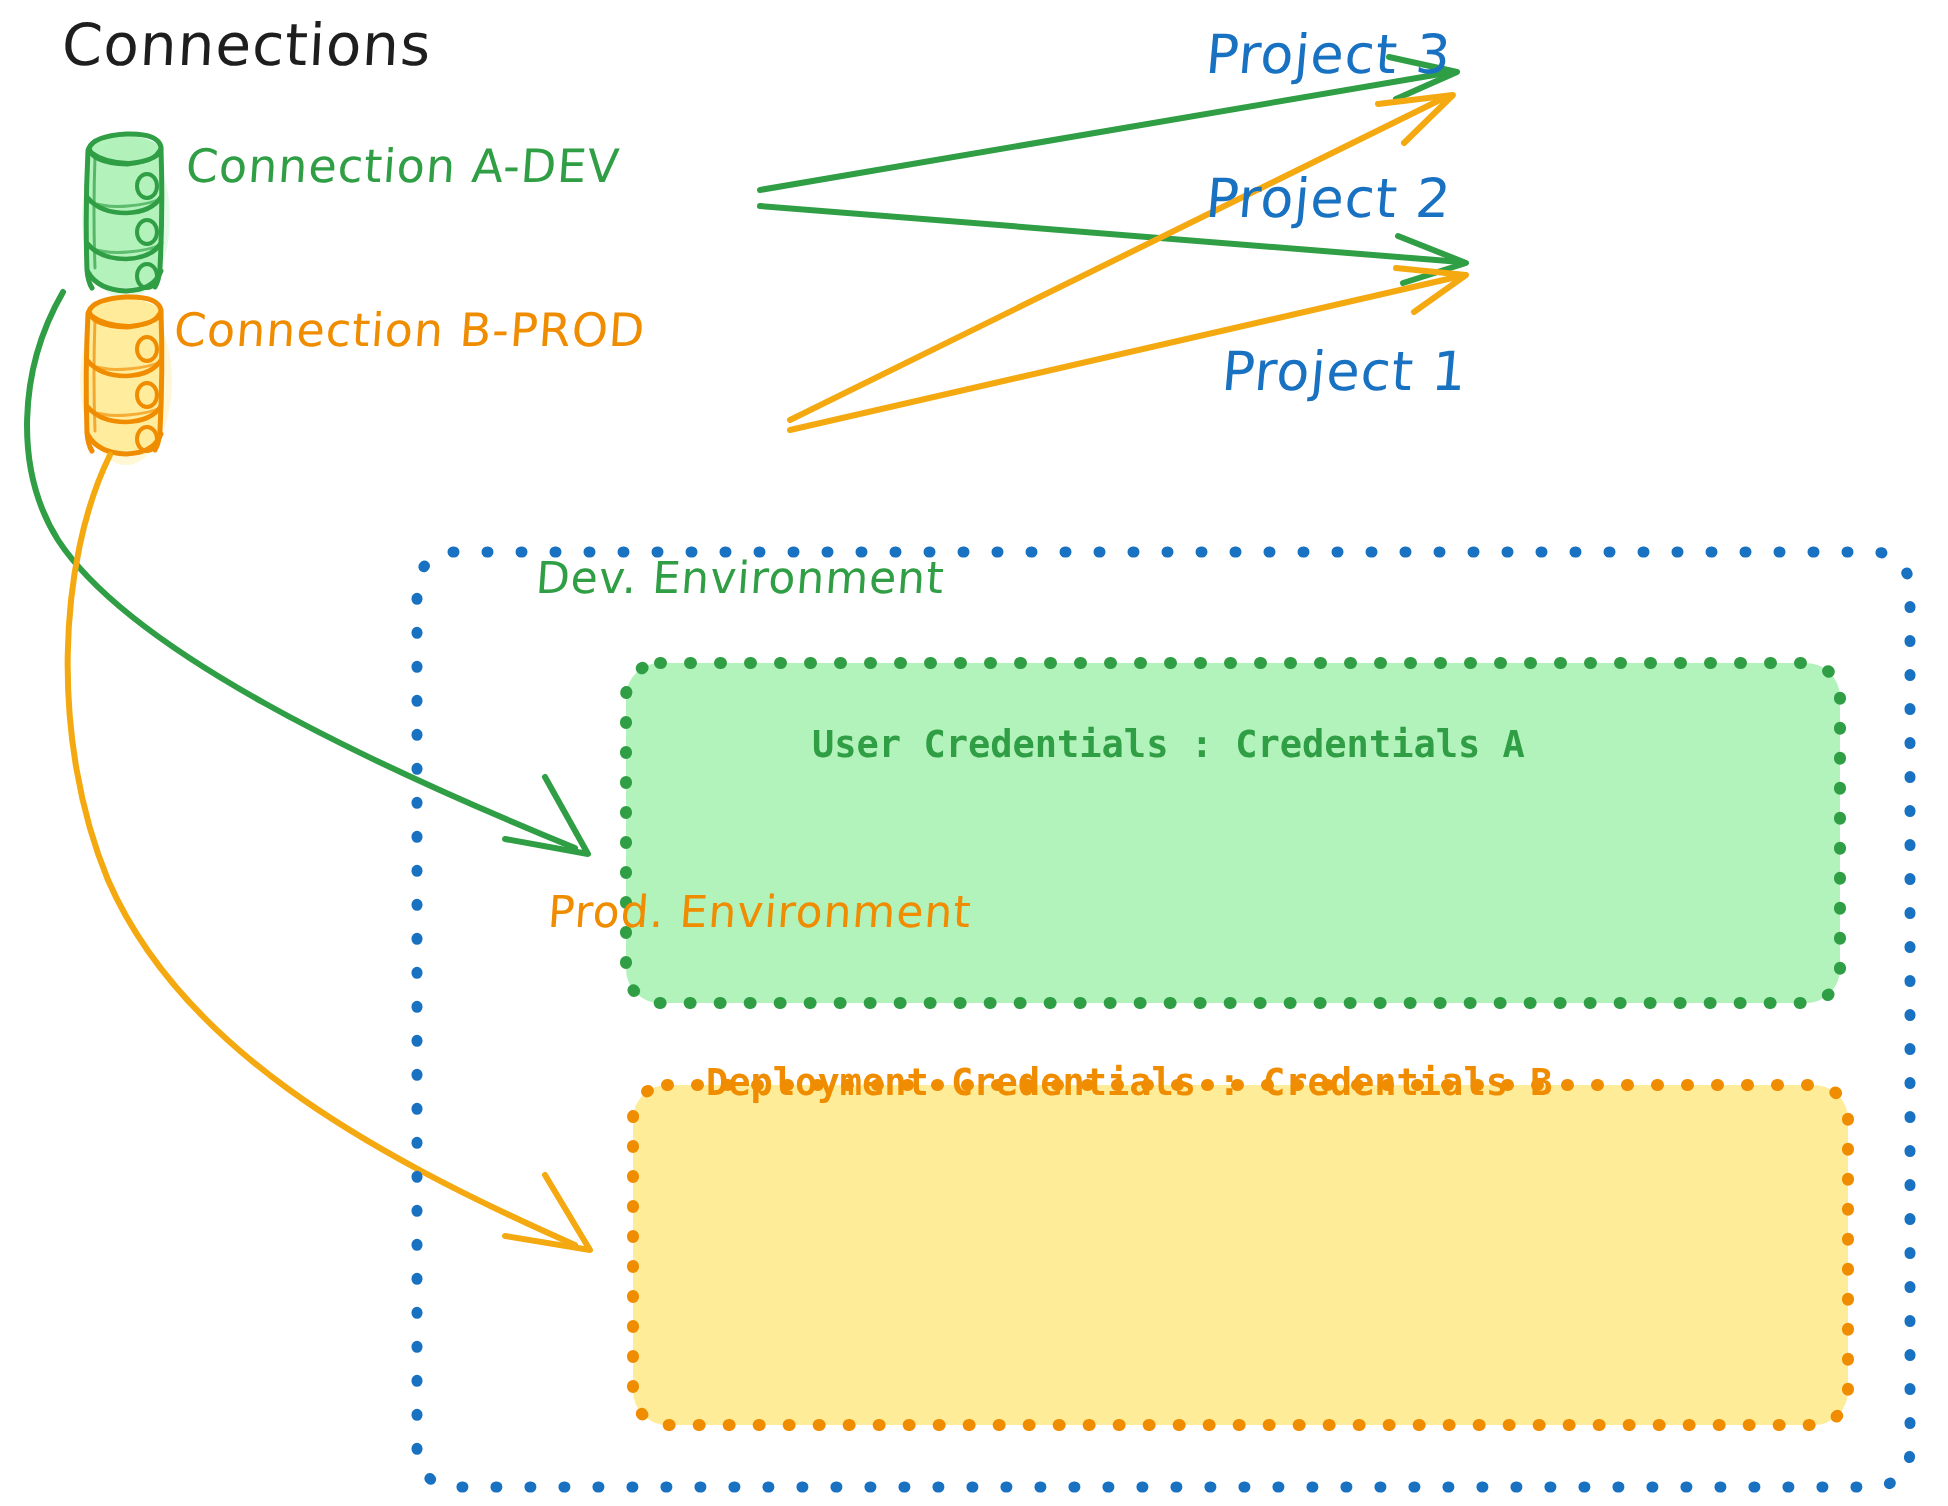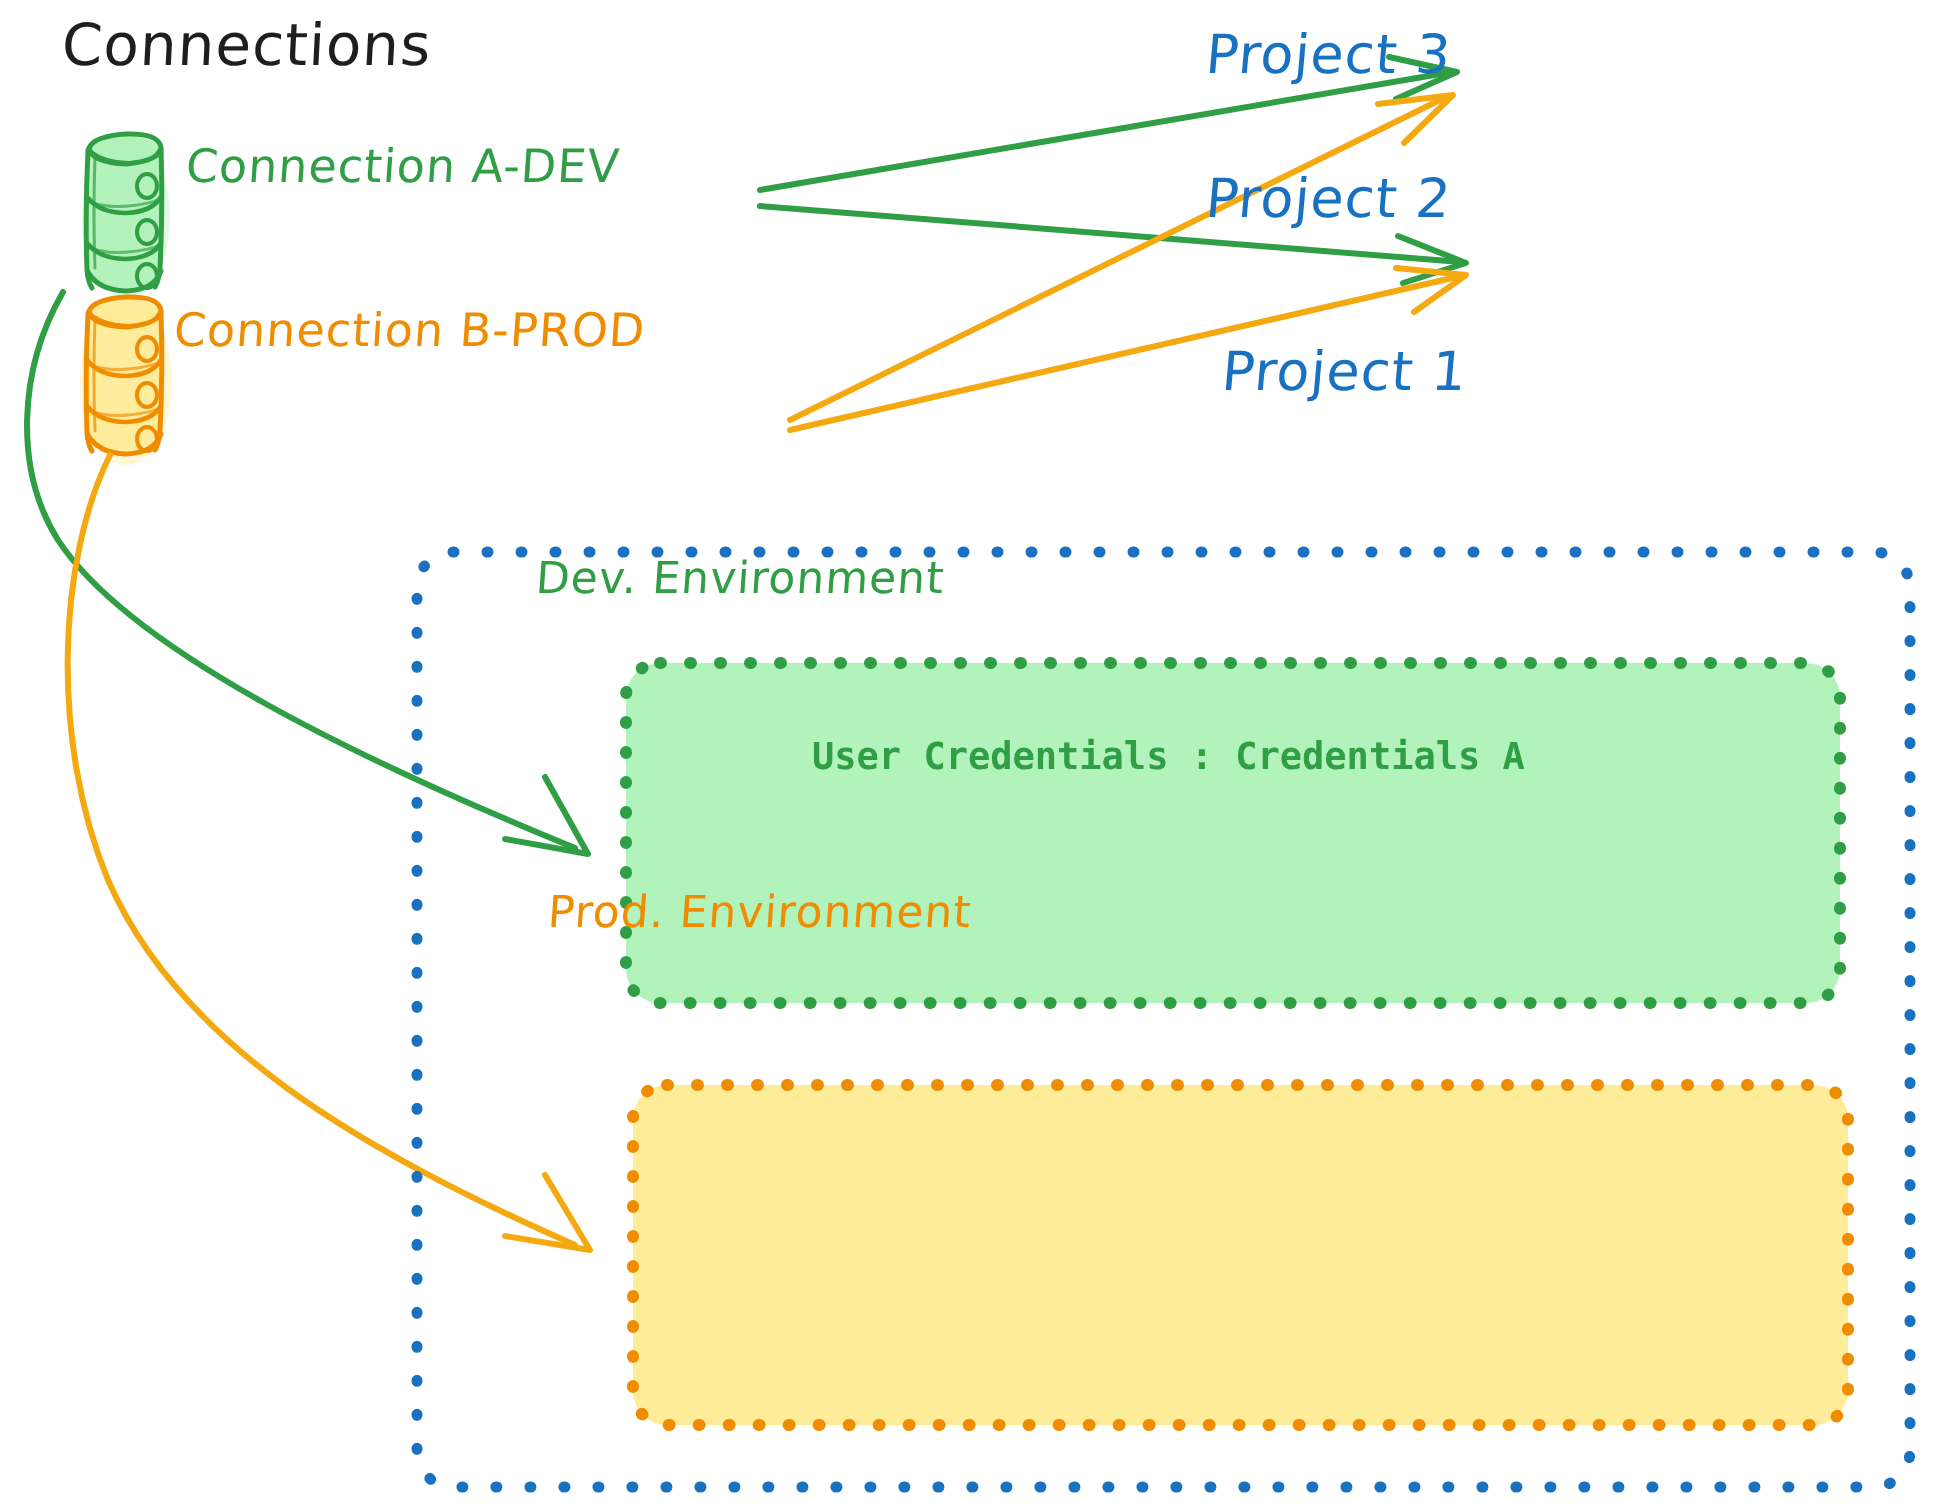--- a/index.html
+++ b/index.html
@@ -32,21 +32,20 @@
   .hand {
     font-family: "DejaVu Sans", sans-serif;
     font-weight: 400;
     font-style: normal;
     letter-spacing: 1px;
   }
   .mono {
     font-family: "DejaVu Sans Mono", monospace;
     font-weight: 700;
     letter-spacing: 0px;
-    margin-top: 12px;
   }
   #title-connections {
     left: 62px;
     top: 16px;
     font-size: 58px;
     color: #1e1e1e;
     transform: skewX(-3deg);
   }
   #label-conn-a {
     left: 186px;
@@ -217,14 +216,15 @@
   <div class="lbl hand" id="label-project2">Project 2</div>
 
   <div class="lbl hand" id="label-project1">Project 1</div>
 
   <div class="lbl hand" id="label-dev-env">Dev. Environment</div>
 
   <div class="lbl mono" id="label-dev-creds">User Credentials : Credentials A</div>
 
   <div class="lbl hand" id="label-prod-env">Prod. Environment</div>
 
+  <div class="lbl mono" id="label-prod-creds">Deployment Credentials : Credentials B</div>
 
 </div>
 
 </body></html>

